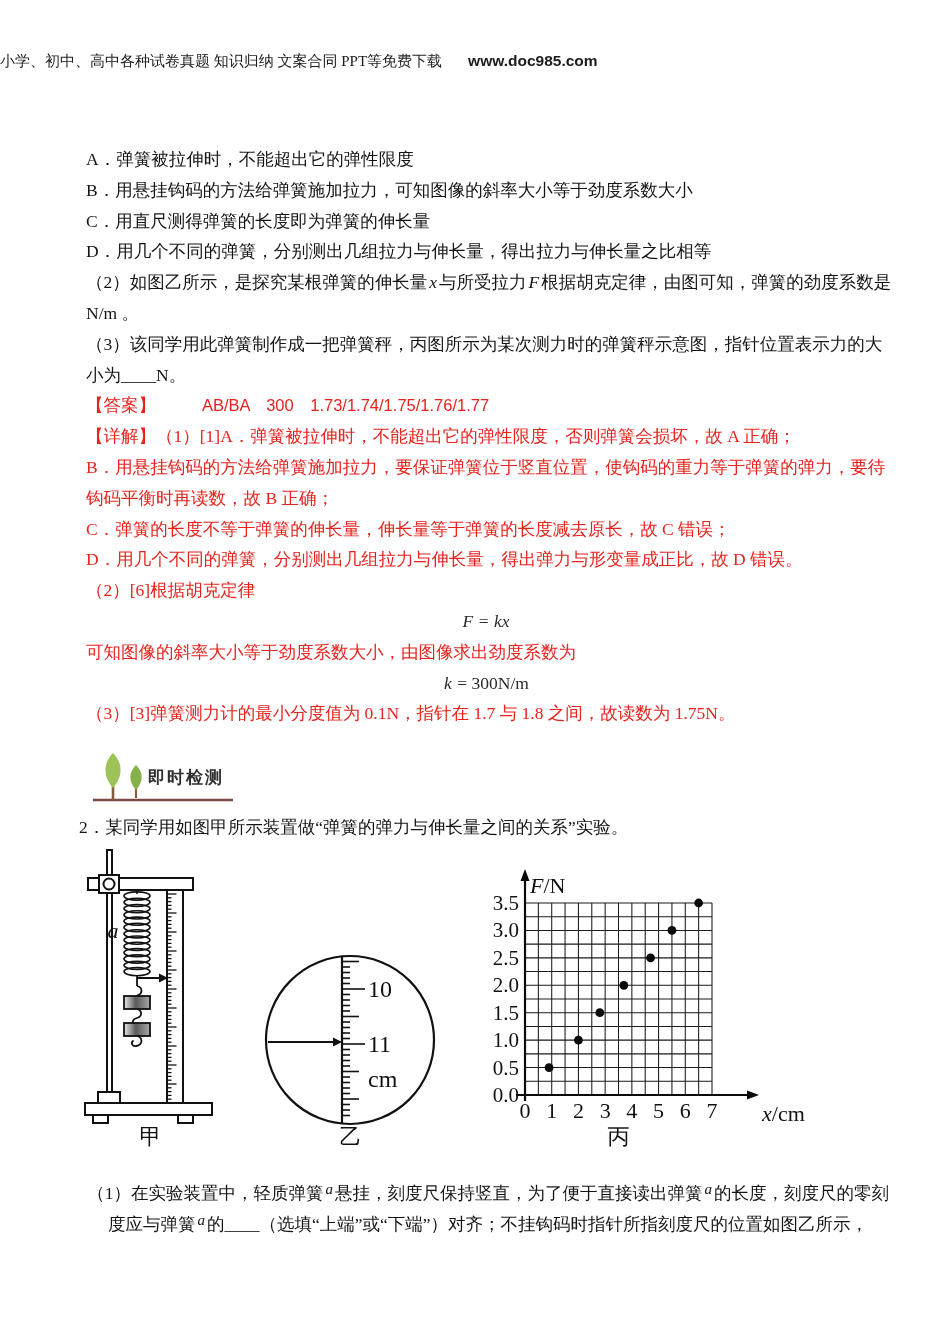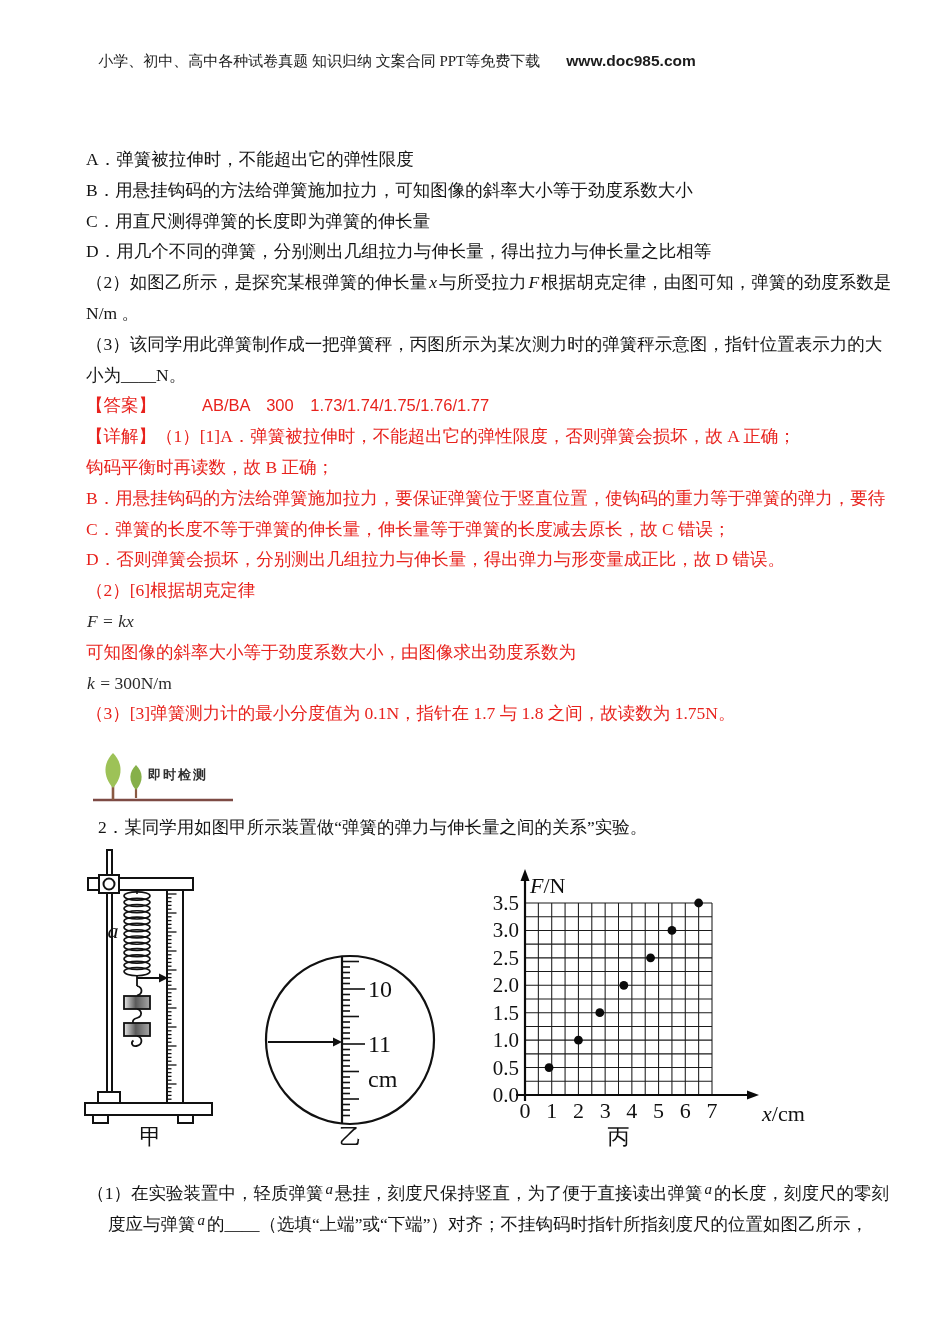--- a/index.html
+++ b/index.html
@@ -9,31 +9,31 @@
   }
   .abs{position:absolute;}
   .doc{position:absolute;left:86px;top:144px;width:800px;}
   .doc2{position:absolute;left:78px;top:1178px;width:820px;text-align:center;}
   p.line{margin:0;height:30.8px;line-height:30.8px;font-size:17.5px;white-space:nowrap;}
   .red{color:#e8221d;}
   .sans{font-family:"Liberation Sans",sans-serif;font-size:16.5px;}
   .gap46{margin-left:46px;margin-top:23px;}
   .iv{font-style:italic;font-family:"Liberation Serif",serif;padding:0 2px;}
   .va{font-style:italic;font-family:"Liberation Serif",serif;position:relative;top:-5px;font-size:15px;padding:0 2px;}
-  .formula{font-size:19px;color:#2a2a2a;}
+  .formula{text-align:center;font-size:19px;color:#2a2a2a;}
   .formula .iv{padding:0 1px;}
   .mt6{margin-top:6px;}
   .header{
-    position:absolute;top:52px;left:0;width:794px;text-align:center;
+    position:absolute;top:52px;left:0;width:794px;text-align:left;
     font-size:15px;color:#1c1c1c;white-space:nowrap;
   }
   .header .site{font-family:"Liberation Sans",sans-serif;font-weight:bold;margin-left:26px;font-size:15.5px;}
   .sec-title{
     position:absolute;left:148px;top:766px;font-family:"Liberation Sans",sans-serif;
-    font-weight:bold;font-size:13px;color:#2e2e2e;letter-spacing:2px;
+    font-weight:bold;font-size:17px;color:#2e2e2e;letter-spacing:2px;
   }
   .figlabel{position:absolute;top:1122px;font-size:22px;text-align:center;color:#111;}
   svg{display:block;}
   svg text{font-family:"Liberation Serif",serif;fill:#111;}
   .ax-it{font-style:italic;}
 </style>
 </head>
 <body>
 
 <div class="header">
@@ -44,45 +44,45 @@
   <p class="line">A．弹簧被拉伸时，不能超出它的弹性限度</p>
   <p class="line">B．用悬挂钩码的方法给弹簧施加拉力，可知图像的斜率大小等于劲度系数大小</p>
   <p class="line">C．用直尺测得弹簧的长度即为弹簧的伸长量</p>
   <p class="line">D．用几个不同的弹簧，分别测出几组拉力与伸长量，得出拉力与伸长量之比相等</p>
   <p class="line mt6"><span>（2）如图乙所示，是探究某根弹簧的伸长量</span><span class="iv">x</span><span>与所受拉力</span><span class="iv">F</span><span>根据胡克定律，由图可知，弹簧的劲度系数是</span></p>
   <p class="line">N/m 。</p>
   <p class="line">（3）该同学用此弹簧制作成一把弹簧秤，丙图所示为某次测力时的弹簧秤示意图，指针位置表示力的大</p>
   <p class="line"><span>小为</span><span>____</span><span>N。</span></p>
   <p class="line red"><span>【答案】</span><span class="sans gap46">AB/BA　300　1.73/1.74/1.75/1.76/1.77</span></p>
   <p class="line red">【详解】（1）[1]A．弹簧被拉伸时，不能超出它的弹性限度，否则弹簧会损坏，故 A 正确；</p>
+  <p class="line red">B．用悬挂钩码的方法给弹簧施加拉力，要保证弹簧位于竖直位置，使钩码的重力等于弹簧的弹力，要待</p>
   <p class="line red">钩码平衡时再读数，故 B 正确；</p>
-  <p class="line red">B．用悬挂钩码的方法给弹簧施加拉力，要保证弹簧位于竖直位置，使钩码的重力等于弹簧的弹力，要待</p>
   <p class="line red">C．弹簧的长度不等于弹簧的伸长量，伸长量等于弹簧的长度减去原长，故 C 错误；</p>
-  <p class="line red">D．否则弹簧会损坏，分别测出几组拉力与伸长量，得出弹力与形变量成正比，故 D 错误。</p>
+  <p class="line red">D．用几个不同的弹簧，分别测出几组拉力与伸长量，得出弹力与形变量成正比，故 D 错误。</p>
   <p class="line red">（2）[6]根据胡克定律</p>
   <p class="line formula"><span class="iv">F</span><span> = </span><span class="iv">kx</span></p>
   <p class="line red">可知图像的斜率大小等于劲度系数大小，由图像求出劲度系数为</p>
   <p class="line formula"><span class="iv">k</span><span> = </span><span>300N/m</span></p>
   <p class="line red">（3）[3]弹簧测力计的最小分度值为 0.1N，指针在 1.7 与 1.8 之间，故读数为 1.75N。</p>
 </div>
 
 <svg class="abs" style="left:85px;top:750px;" width="160" height="58">
   <line x1="8" y1="50" x2="148" y2="50" stroke="#7d4a44" stroke-width="2.5"></line>
   <g>
     <line x1="28" y1="24" x2="28" y2="50" stroke="#8a5a43" stroke-width="2.6"></line>
     <path d="M28,3 C37,12 39,25 28,38 C17,25 19,12 28,3 Z" fill="#9dc257"></path>
   </g>
   <g>
     <line x1="51" y1="32" x2="51" y2="48" stroke="#8a5a43" stroke-width="2.2"></line>
     <path d="M51,15 C58,22 59,31 51,40 C43,31 44,22 51,15 Z" fill="#86b04a"></path>
   </g>
 </svg>
 <div class="sec-title">即时检测</div>
 
-<p class="line abs" style="left:98px;top:812px;">2．某同学用如图甲所示装置做“弹簧的弹力与伸长量之间的关系”实验。</p>
+<p class="line abs" style="left:79px;top:812px;">2．某同学用如图甲所示装置做“弹簧的弹力与伸长量之间的关系”实验。</p>
 
 <svg class="abs" style="left:83px;top:846px;" width="135" height="280">
   <g stroke="#111" fill="none" stroke-width="2">
     <rect x="24" y="4" width="5" height="242"></rect>
     <rect x="5" y="32" width="105" height="12" fill="#fff"></rect>
     <rect x="16" y="29" width="20" height="18" fill="#fff"></rect>
     <circle cx="26" cy="38" r="5.5" fill="#fff"></circle>
     <rect x="84" y="44" width="16" height="213"></rect>
     <rect x="15" y="246" width="22" height="11" fill="#fff"></rect>
     <rect x="2" y="257" width="127" height="12" fill="#fff"></rect>

